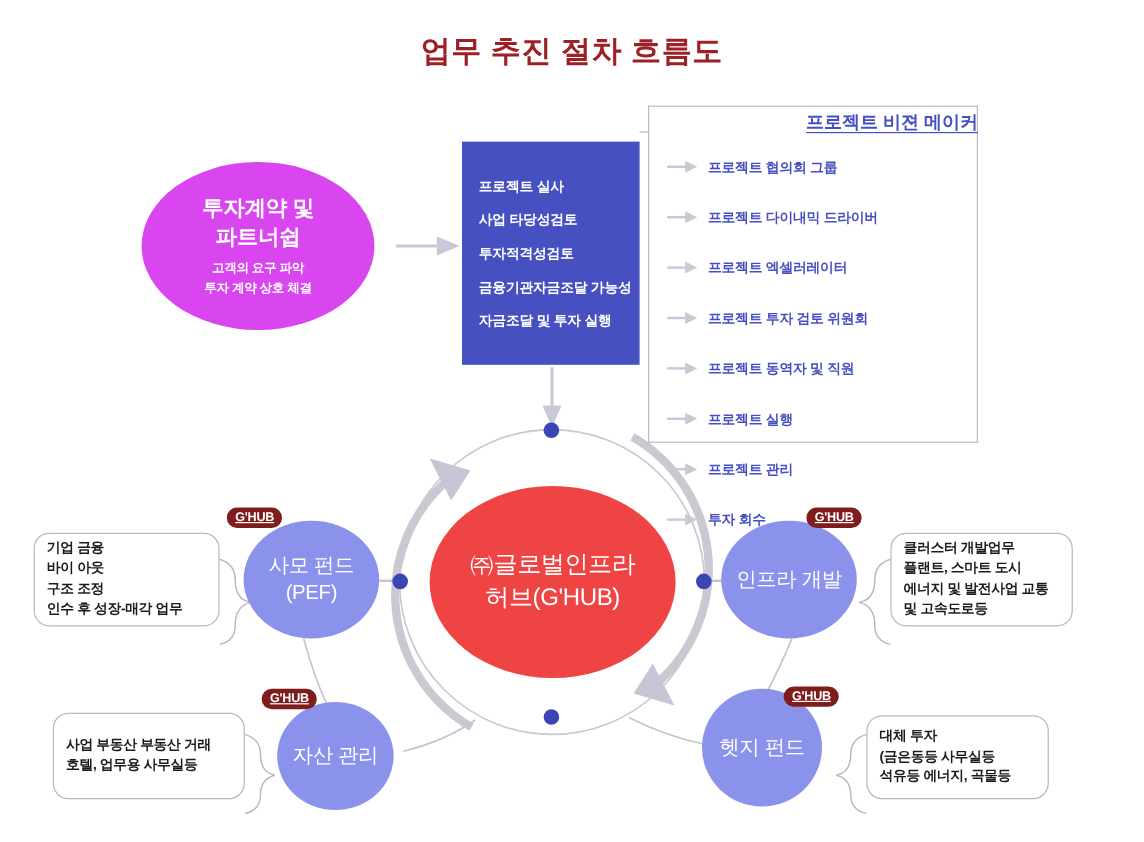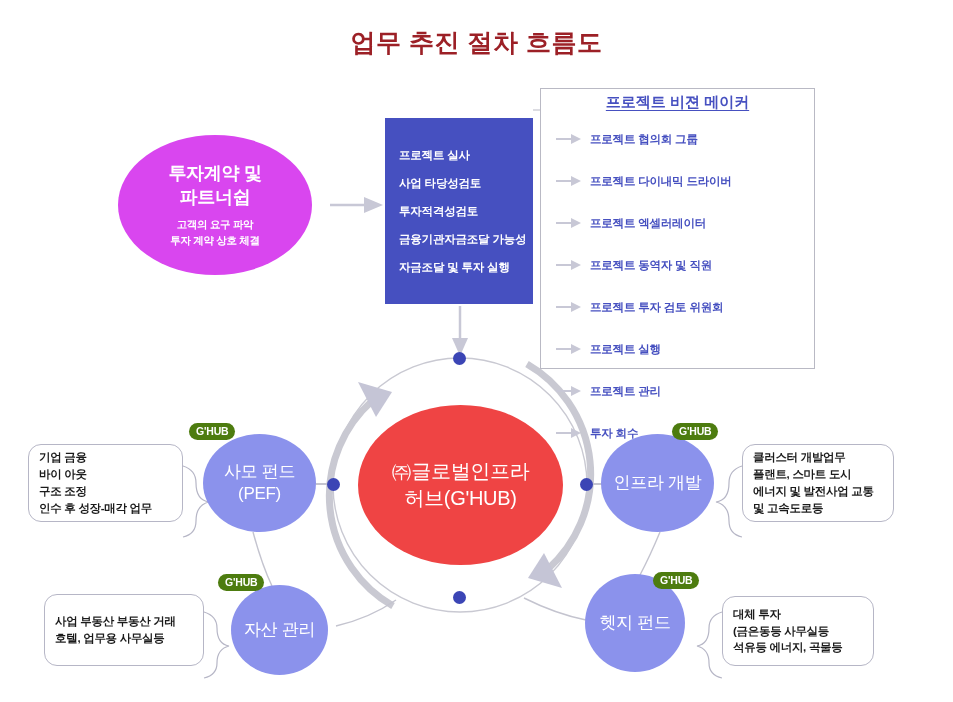--- a/index.html
+++ b/index.html
@@ -44,21 +44,21 @@
   
   .vision-panel{
     position:absolute;left:540px;top:88px;width:275px;height:281px;
     border:1px solid #b9b9c4;
     background:transparent;
     box-sizing:border-box;
     z-index:3;
   }
   .vision-title{
     position:absolute;left:540px;top:93px;width:275px;
-    text-align:center;
+    text-align:right;
     font-size:15px;font-weight:bold;color:#4650c0;
     text-decoration:underline;
     text-underline-offset:3px;
     z-index:5;
   }
   .vision-list{
     position:absolute;left:556px;top:124px;width:255px;
     z-index:5;
     display:flex;flex-direction:column;gap:12px;
   }
@@ -112,28 +112,29 @@
     font-size:17px;letter-spacing:-.3px;line-height:1.3;
   }
   .sat-pef{left:203px;top:434px;width:113px;height:98px;}
   .sat-asset{left:231px;top:585px;width:97px;height:90px;}
   .sat-infra{left:601px;top:434px;width:113px;height:98px;}
   .sat-hedge{left:585px;top:574px;width:100px;height:98px;}
 
   
   .badge{
     position:absolute;
-    background:#4d7c0f;
+    background:#7f1d1d;
     color:#ffffff;
     font-size:10.5px;font-weight:bold;
     padding:2px 7px 3px 7px;
     border-radius:9px;
     z-index:6;
     white-space:nowrap;
     letter-spacing:-.2px;
+    text-decoration:underline;
   }
   .badge-pef{left:189px;top:423px;}
   .badge-asset{left:218px;top:574px;}
   .badge-infra{left:672px;top:423px;}
   .badge-hedge{left:653px;top:572px;}
 
   
   .callout{
     position:absolute;
     border:1px solid #b6b6c6;
@@ -238,28 +239,28 @@
           <span class="shaft"></span>
           <span class="head"></span>
         </span>
       <span class="vision-label">프로젝트 엑셀러레이터</span>
     </div>
     <div class="vision-item">
       <span class="v-arrow">
           <span class="shaft"></span>
           <span class="head"></span>
         </span>
+      <span class="vision-label">프로젝트 투자 검토 위원회</span>
+    </div>
+    <div class="vision-item">
+      <span class="v-arrow">
+          <span class="shaft"></span>
+          <span class="head"></span>
+        </span>
       <span class="vision-label">프로젝트 동역자 및 직원</span>
-    </div>
-    <div class="vision-item">
-      <span class="v-arrow">
-          <span class="shaft"></span>
-          <span class="head"></span>
-        </span>
-      <span class="vision-label">프로젝트 투자 검토 위원회</span>
     </div>
     <div class="vision-item">
       <span class="v-arrow">
           <span class="shaft"></span>
           <span class="head"></span>
         </span>
       <span class="vision-label">프로젝트 실행</span>
     </div>
     <div class="vision-item">
       <span class="v-arrow">

